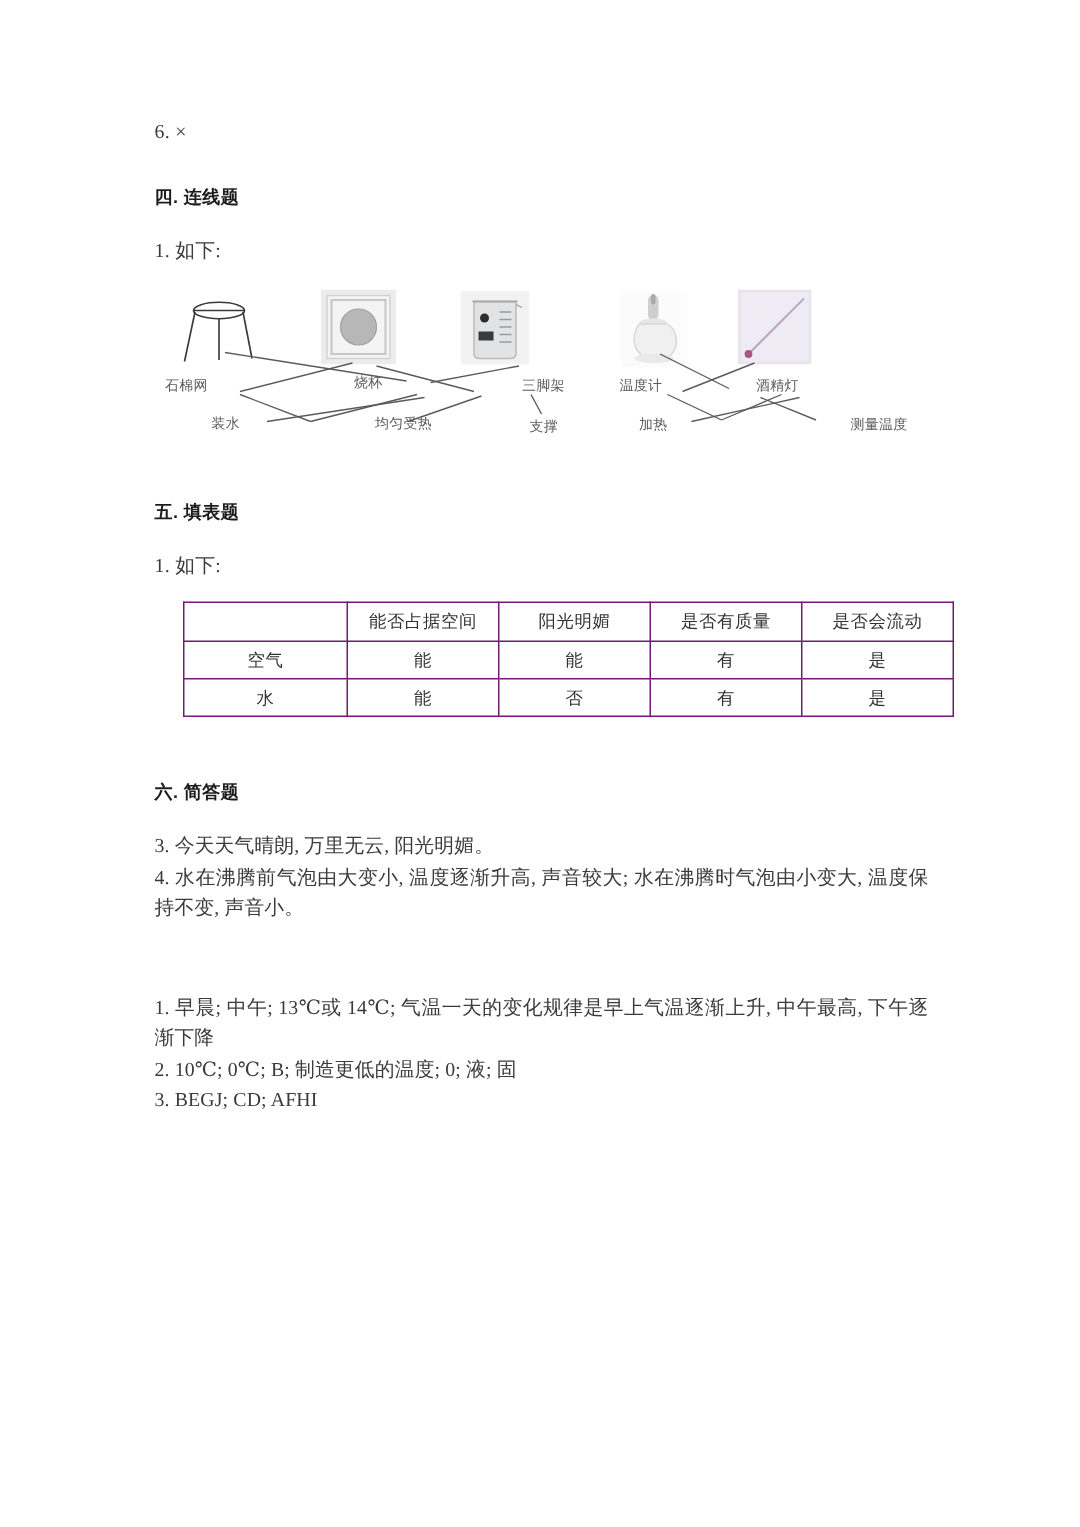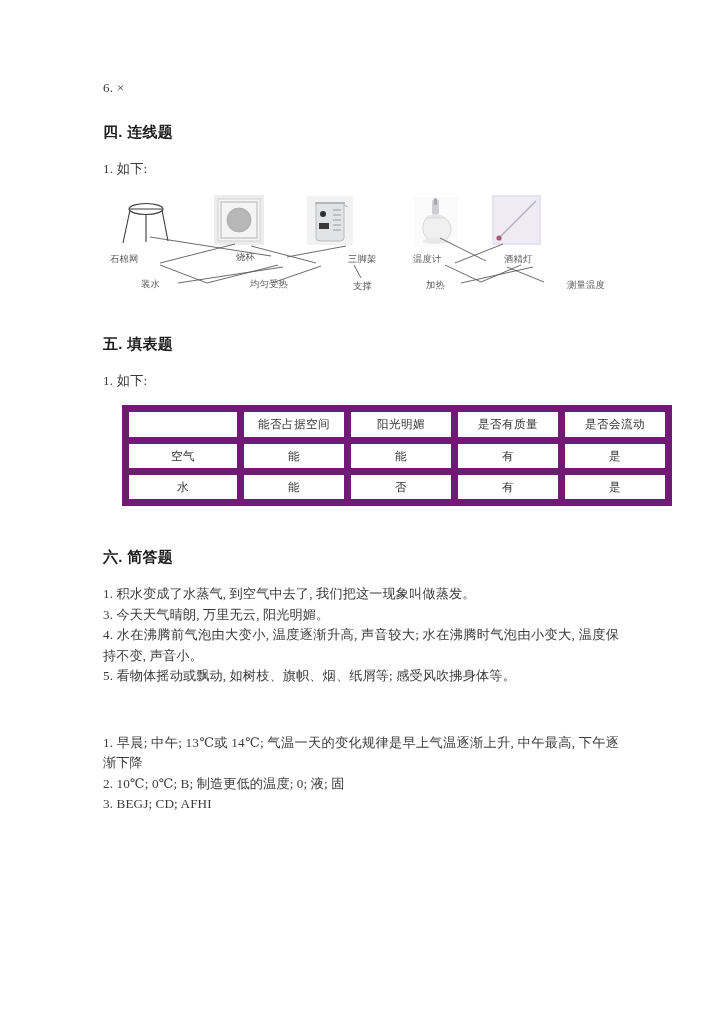--- a/index.html
+++ b/index.html
@@ -32,21 +32,21 @@
   
   .ans-line {
     font-size: 13.2px;
     line-height: 19px;
     color: #3a3a3a;
     letter-spacing: 0.2px;
   }
   .section-head {
     font-family: "Liberation Sans", "DejaVu Sans", sans-serif;
     font-weight: bold;
-    font-size: 15px;
+    font-size: 12px;
     color: #1c1c1c;
     letter-spacing: 0.3px;
   }
   .spacer-lg { height: 26px; }
   .spacer-md { height: 17px; }
 
   .para {
     font-size: 13.2px;
     line-height: 20.5px;
     color: #3b3b3b;
@@ -82,21 +82,21 @@
 
   
   .tbl-wrap { margin-top: 15px; }
   table.fill {
     border-collapse: collapse;
     width: 489px;
     margin-left: 19px;
     table-layout: fixed;
   }
   table.fill td, table.fill th {
-    border: 7px solid #701a75;
+    border: 1px solid #701a75;
     height: 24px;
     text-align: center;
     vertical-align: middle;
     font-size: 11.6px;
     font-family: "Liberation Sans", "DejaVu Sans", sans-serif;
     font-weight: normal;
     color: #333;
     padding: 0 2px;
     letter-spacing: 0.4px;
   }
@@ -239,24 +239,22 @@
           <td>是</td>
         </tr>
       </tbody>
     </table>
   </div>
 
   <div style="height:42px"></div>
 
   <div class="section-head">六. 简答题</div>
   <div class="spacer-md"></div>
-  <div class="para">1. 积水变成了水蒸气, 到空气中去了, 我们把这一现象叫做蒸发。</div>
   <div class="para">3. 今天天气晴朗, 万里无云, 阳光明媚。</div>
   <div class="para">4. 水在沸腾前气泡由大变小, 温度逐渐升高, 声音较大; 水在沸腾时气泡由小变大, 温度保持不变, 声音小。</div>
-  <div class="para">5. 看物体摇动或飘动, 如树枝、旗帜、烟、纸屑等; 感受风吹拂身体等。</div>
 
   <div style="height:29px"></div>
 
   <div class="spacer-md"></div>
   <div class="para">1. 早晨; 中午; 13℃或 14℃; 气温一天的变化规律是早上气温逐渐上升, 中午最高, 下午逐渐下降</div>
   <div class="para">2. 10℃; 0℃; B; 制造更低的温度; 0; 液; 固</div>
   <div class="para">3. BEGJ; CD; AFHI</div>
 
 </div>
 </div>

